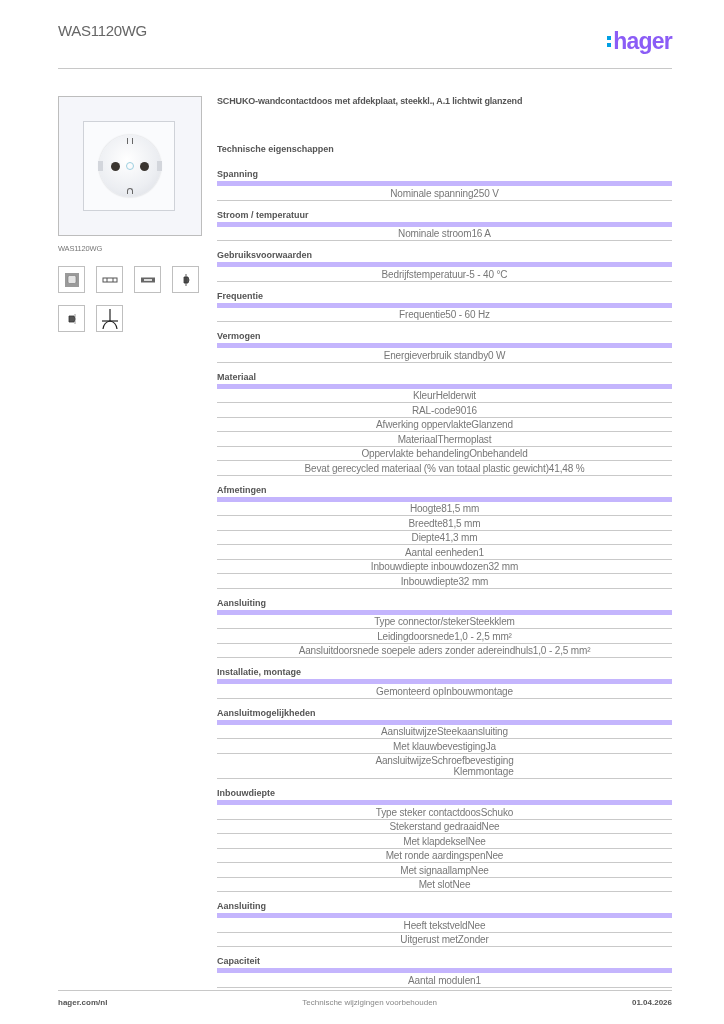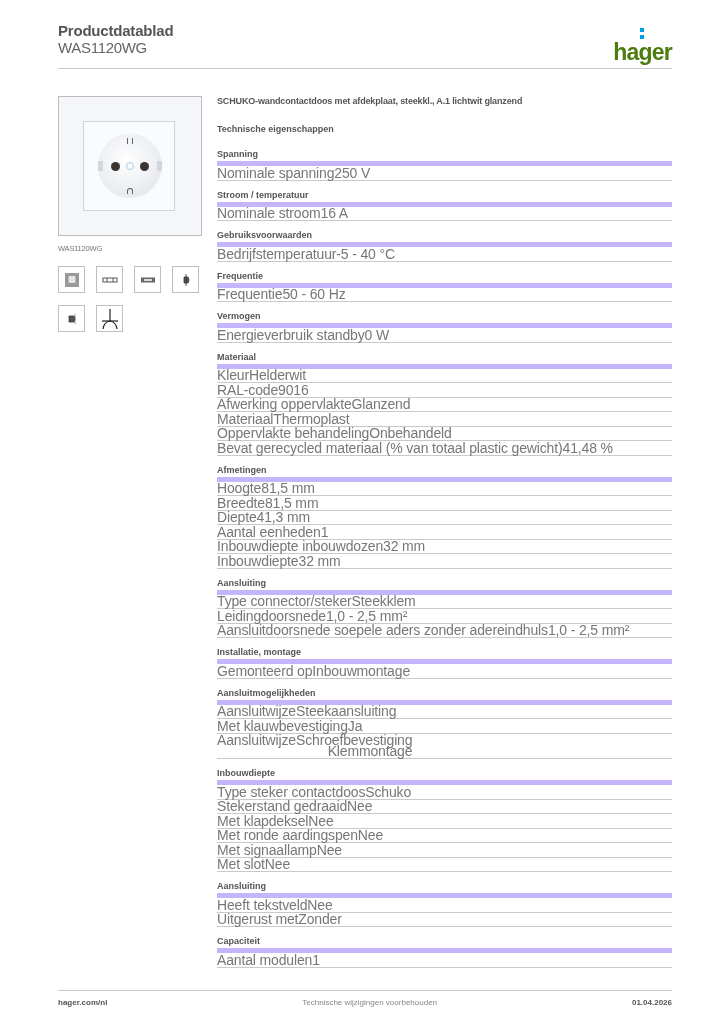--- a/index.html
+++ b/index.html
@@ -26,39 +26,38 @@
   .earth.b { bottom: 3px; border-bottom: none; border-radius: 3px 3px 0 0; }
   .notch { position: absolute; top: 26px; width: 5px; height: 10px; background: #d3d6dc; }
   .notch.l { left: -1px; } .notch.r { right: -1px; }
 
   .img-caption { font-size: 7.5px; color: #777; margin-top: 8px; letter-spacing: -0.2px; }
   .icons { display: grid; grid-template-columns: repeat(4, 27px); gap: 12px 11px; margin-top: 13px; }
   .icon-box { width: 27px; height: 27px; border: 1px solid #bfbfbf; background: #fff; display: flex; align-items: center; justify-content: center; }
 
   .right { position: absolute; left: 217px; top: 96px; width: 455px; }
   .product-desc { font-size: 9px; font-weight: bold; color: #555; line-height: 11px; letter-spacing: -0.15px; }
-  .props-title { font-size: 9px; font-weight: bold; color: #555; margin-top: 17px; line-height: 11px; }
+  .props-title { font-size: 9px; font-weight: bold; color: #555; margin-top: 37px; line-height: 11px; }
   .group { margin-top: 9px; }
   .group:first-of-type { margin-top: 14px; }
   .group-title { font-size: 9px; font-weight: bold; color: #555; line-height: 11px; padding-bottom: 1px; border-bottom: 5px solid #c4b5fd; }
-  .row { display: flex; justify-content: flex-start; font-size: 14px; color: #777; line-height: 11px; padding: 1.5px 0 1px 0; border-bottom: 1px solid #c9c9c9; letter-spacing: -0.15px; }
+  .row { display: flex; justify-content: center; font-size: 10px; color: #777; line-height: 11px; padding: 1.5px 0 1px 0; border-bottom: 1px solid #c9c9c9; letter-spacing: -0.15px; }
   .row .val { text-align: right; white-space: pre-line; }
 
   .footer-rule { position: absolute; left: 58px; top: 990px; width: 614px; height: 1px; background: #c8c8c8; }
   .footer { position: absolute; left: 58px; top: 998px; width: 614px; font-size: 8px; display: flex; justify-content: space-between; color: #666; }
   .footer .l, .footer .r { font-weight: bold; color: #555; }
   .footer .c { color: #888; }
 </style>
 </head>
 <body>
 
 <div class="header">
-  <div class="doc-title">Productdatablad</div>
   <div class="doc-sub">WAS1120WG</div>
-  <div class="logo" style="color: #4d7c0f; flex-direction: column;">
+  <div class="logo" style="color: #8b5cf6;">
     <span class="dots">
         <span class="d" style="background: rgb(0, 159, 227);"></span>
         <span class="d" style="background: rgb(0, 159, 227);"></span>
       </span>
     <span class="logo-text">hager</span>
   </div>
 </div>
 <div class="header-rule"></div>
 
 <div class="left">

